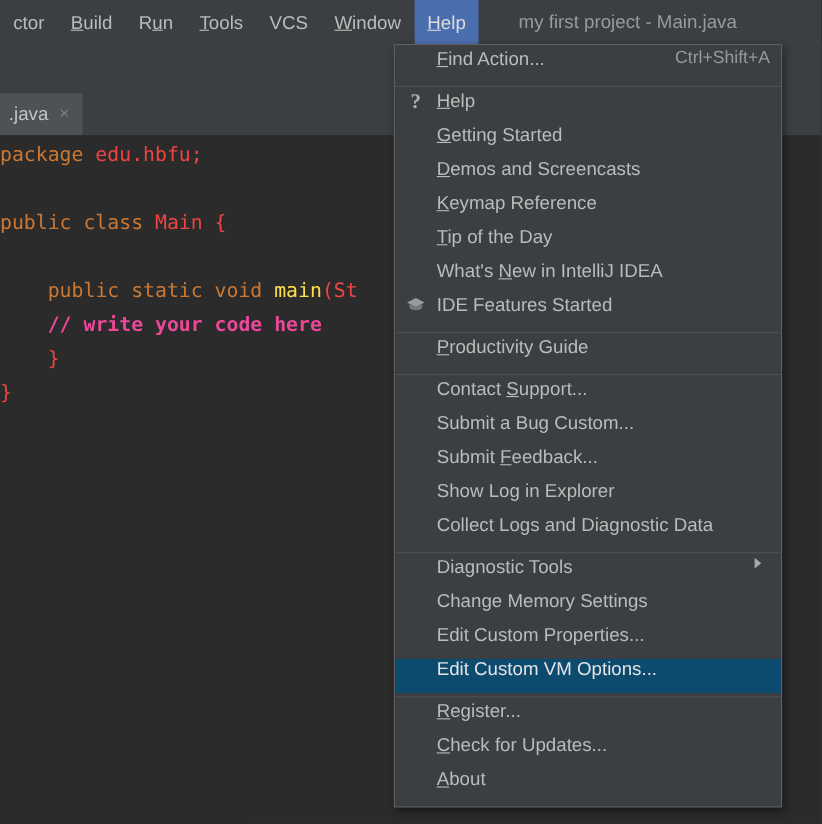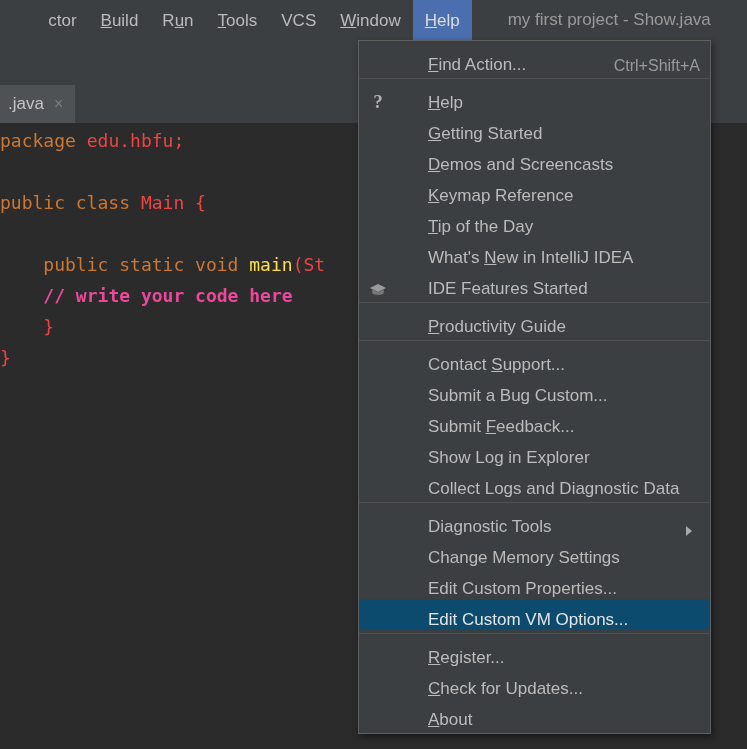--- a/index.html
+++ b/index.html
@@ -20,21 +20,20 @@
   
   #menubar {
     position: absolute;
     left: 0; top: 0;
     width: 747px;
     height: 40px;
     background: #3c3f41;
     border-bottom: 1px solid #323232;
     display: flex;
     align-items: stretch;
-    justify-content: center;
   }
   .mb-item {
     display: flex;
     align-items: center;
     padding: 0 12px;
     color: #bbbbbb;
     font-size: 17px;
     white-space: nowrap;
     line-height: 1;
   }
@@ -130,28 +129,27 @@
     background: #3c3f41;
     border: 1px solid #5e6060;
     box-sizing: border-box;
     padding: 3px 0 3px 0;
     box-shadow: 2px 3px 7px rgba(0,0,0,0.45);
     z-index: 50;
   }
   .mi {
     position: relative;
     display: flex;
-    align-items: flex-end;
+    align-items: flex-start;
     height: 31px;
     padding: 0 10px 0 0;
     color: #bbbbbb;
     font-size: 17px;
     white-space: nowrap;
     box-sizing: border-box;
-    gap: 31px;
   }
   .mi.selected { background: #0c4a6e; color: #e4e4e4; }
   .mi-icon {
     width: 38px;
     min-width: 38px;
     display: flex;
     align-items: center;
     justify-content: center;
     color: #aaaaaa;
   }
@@ -202,21 +200,21 @@
         <div class="mb-item">
           <span>VCS</span>
         </div>
         <div class="mb-item">
           <span><span class="mn">W</span>indow</span>
         </div>
         <div class="mb-item active">
           <span><span class="mn">H</span>elp</span>
         </div>
       </div>
-    <div id="window-title">my first project - Show.java</div>
+    <div id="window-title">my first project - Main.java</div>
   </div>
 
   <div id="editor-wrap">
     <div id="toolbar-strip"></div>
 
     <div id="tabbar">
       <div id="editor-tab">
         <span>.java</span>
         <span class="tab-close">×</span>
       </div>

